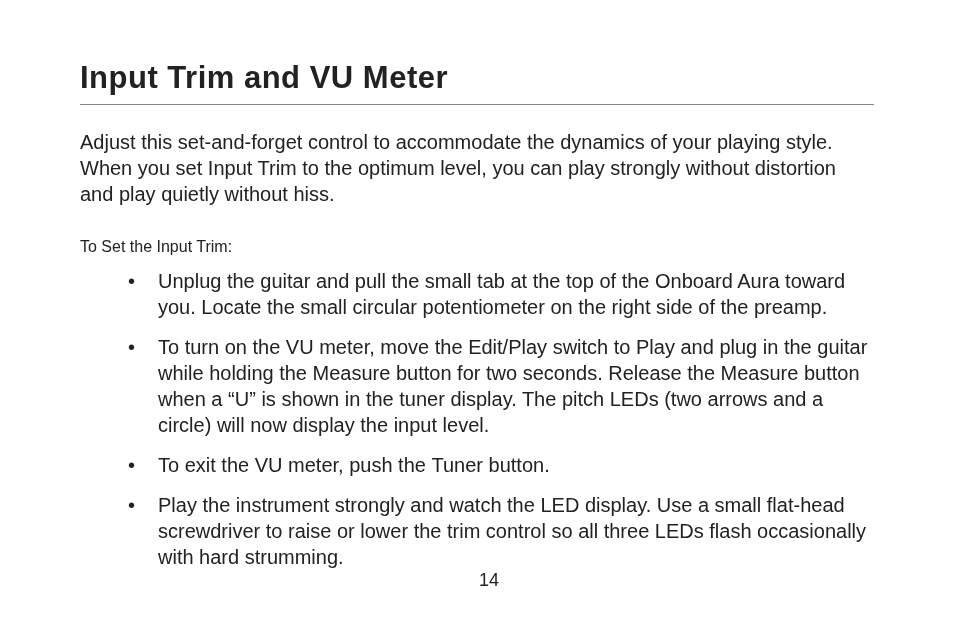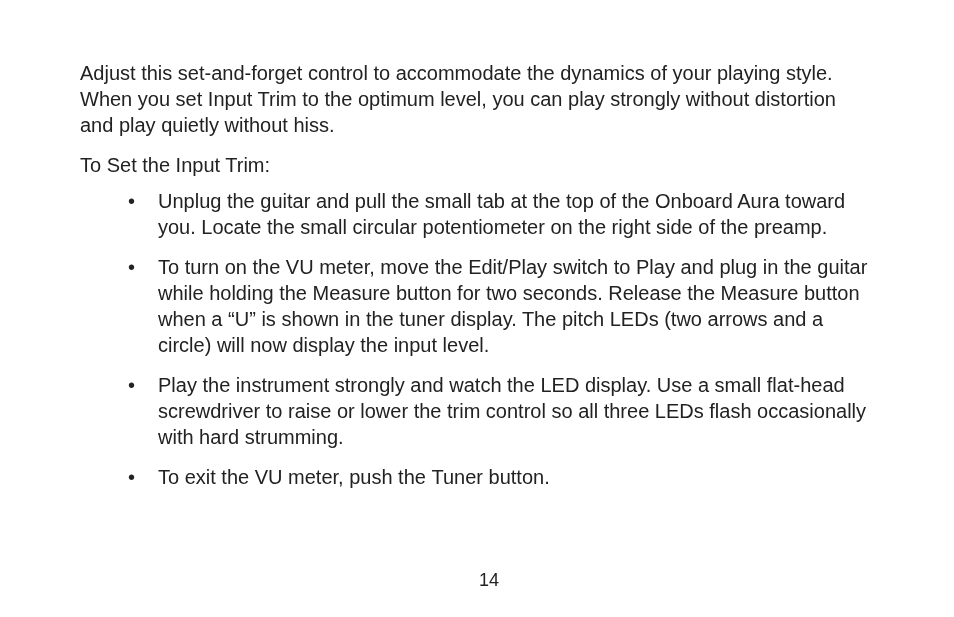--- a/index.html
+++ b/index.html
@@ -20,25 +20,25 @@
     font-size: 31px;
     font-weight: bold;
     letter-spacing: 0.5px;
     border-bottom: 1px solid #888;
     padding-bottom: 8px;
     margin-bottom: 24px;
   }
   p.intro {
     font-size: 20px;
     line-height: 1.3;
-    margin-bottom: 14px;
+    margin-bottom: 30px;
     font-weight: 300;
   }
   p.subhead {
-    font-size: 20px;
+    font-size: 16px;
     line-height: 1.3;
     margin-bottom: 10px;
     font-weight: 300;
   }
   ul.bullets {
     list-style: none;
     padding-left: 48px;
   }
   ul.bullets li {
     position: relative;
@@ -63,30 +63,31 @@
     text-align: center;
     font-size: 18px;
     font-weight: 300;
   }
 </style>
 </head>
 <body>
 
 <div class="page">
 
+  <h1 class="title">Input Trim and VU Meter</h1>
 
   <p class="intro">Adjust this set-and-forget control to accommodate the dynamics of your playing style. When you set Input Trim to the optimum level, you can play strongly without distortion and play quietly without hiss.</p>
 
   <p class="subhead">To Set the Input Trim:</p>
 
   <ul class="bullets">
     <li>Unplug the guitar and pull the small tab at the top of the Onboard Aura toward you. Locate the small circular potentiometer on the right side of the preamp.</li>
     <li>
       <span>To turn on the VU meter, move the </span><span class="b">Edit/Play</span><span> switch to </span><span class="b">Play</span><span> and plug in the guitar while holding the </span><span class="b">Measure</span><span> button for two seconds. Release the </span><span class="b">Measure</span><span> button when a “</span><span class="b">U</span><span>” is shown in the tuner display. The pitch LEDs (two arrows and a circle) will now display the input level.</span>
     </li>
-    <li>Play the instrument strongly and watch the LED display. Use a small flat-head screwdriver to raise or lower the trim control so all three LEDs flash occasionally with hard strumming.</li>
     <li>
       <span>To exit the VU meter, push the </span><span class="b">Tuner</span><span> button.</span>
     </li>
+    <li>Play the instrument strongly and watch the LED display. Use a small flat-head screwdriver to raise or lower the trim control so all three LEDs flash occasionally with hard strumming.</li>
   </ul>
 
   <div class="page-num">14</div>
 </div>
 
 </body></html>

